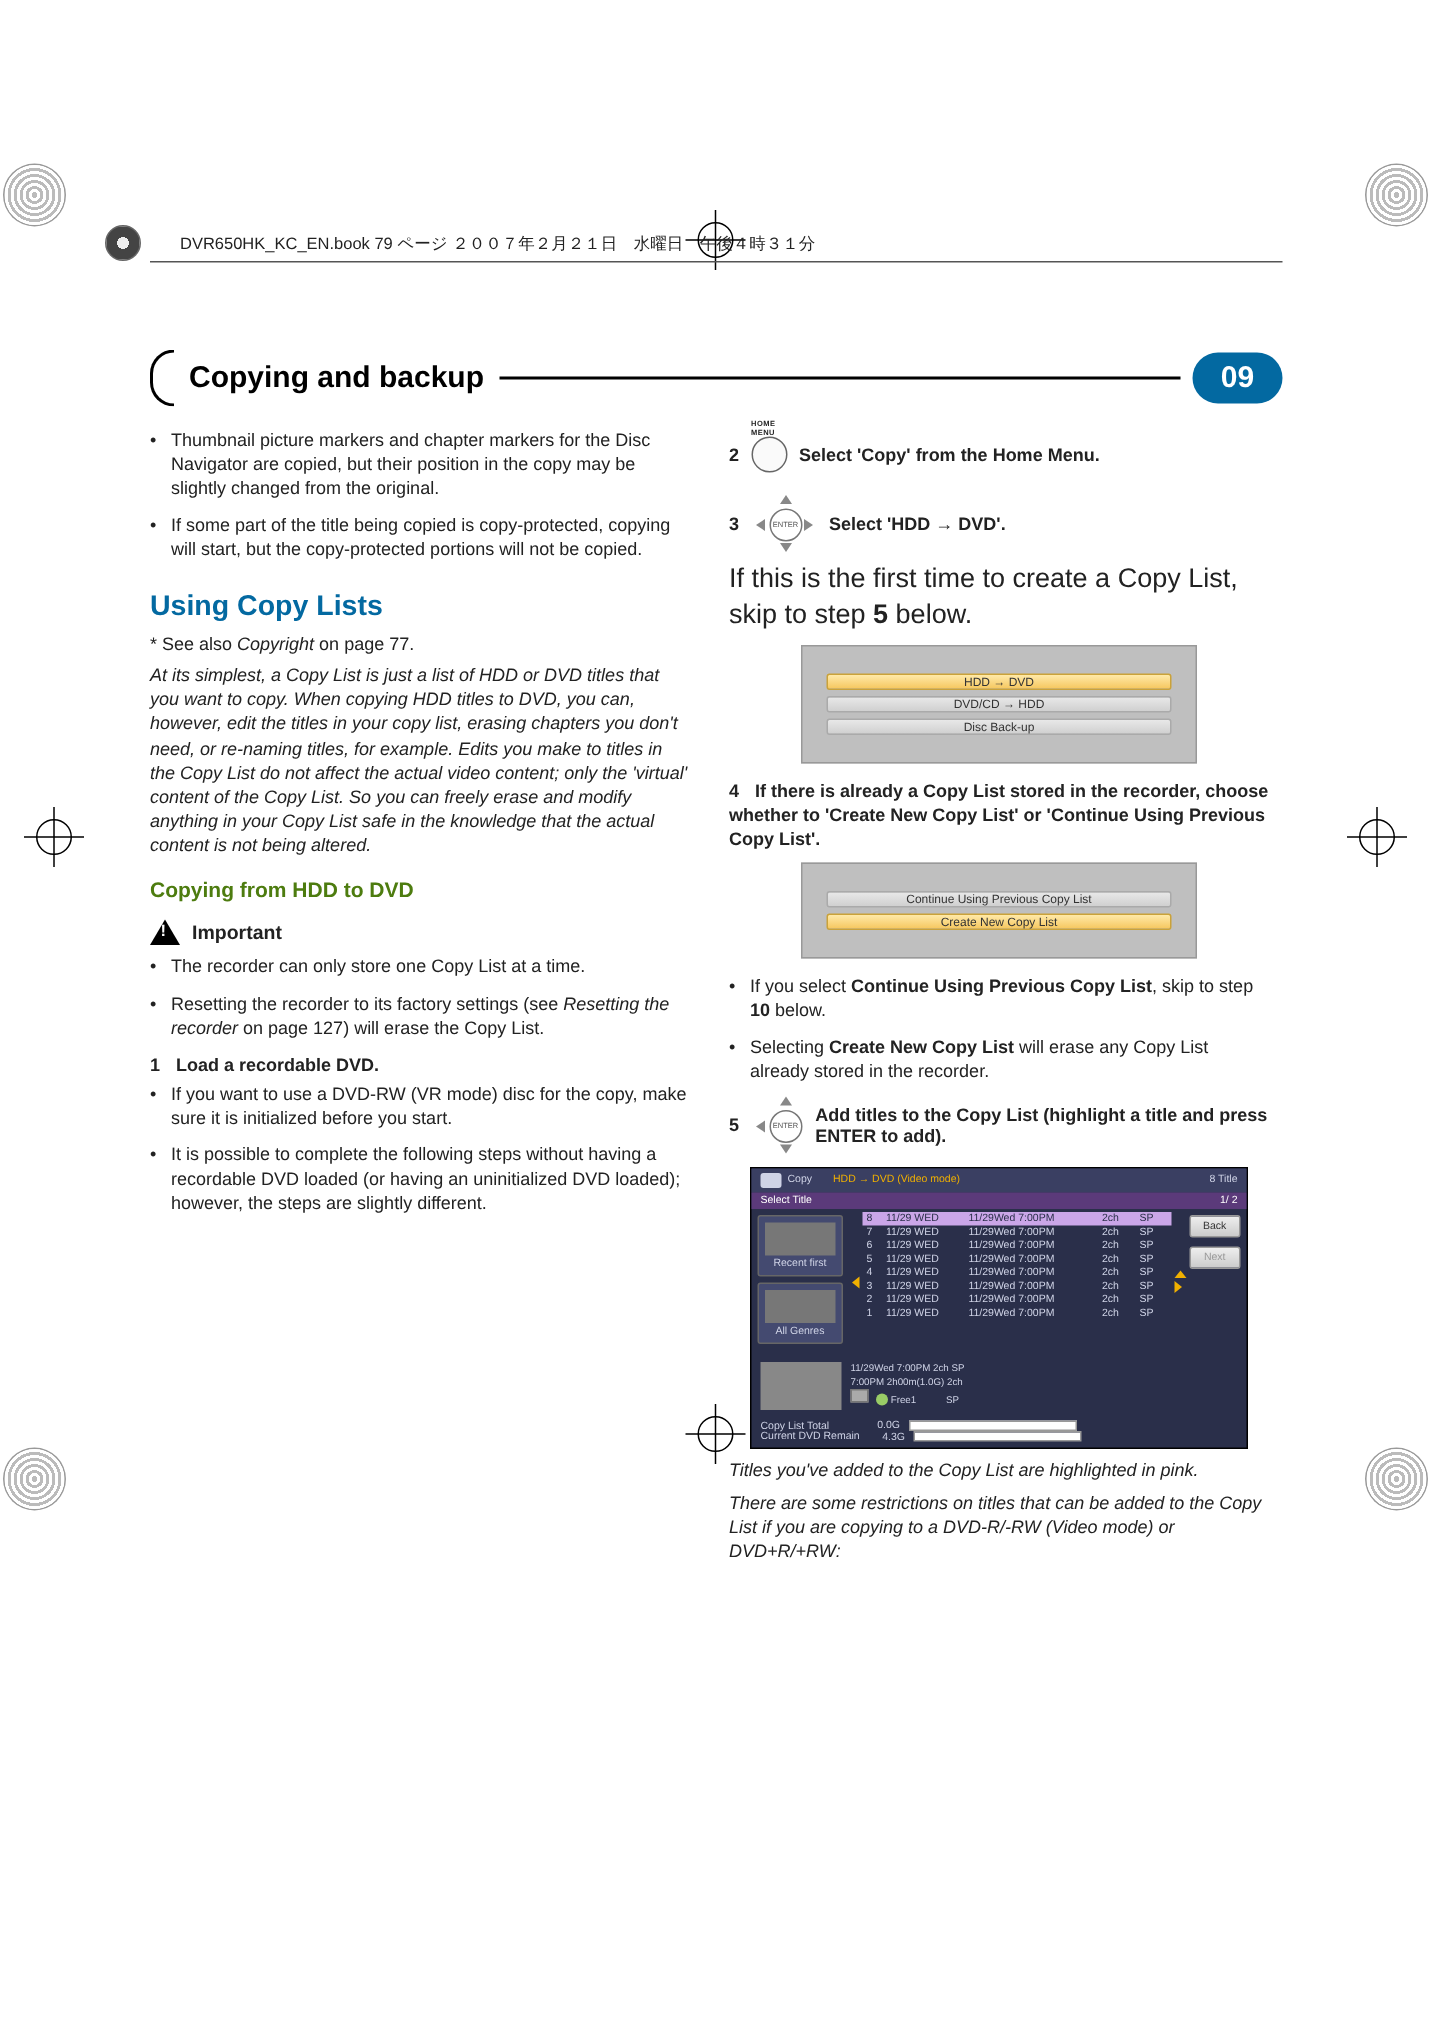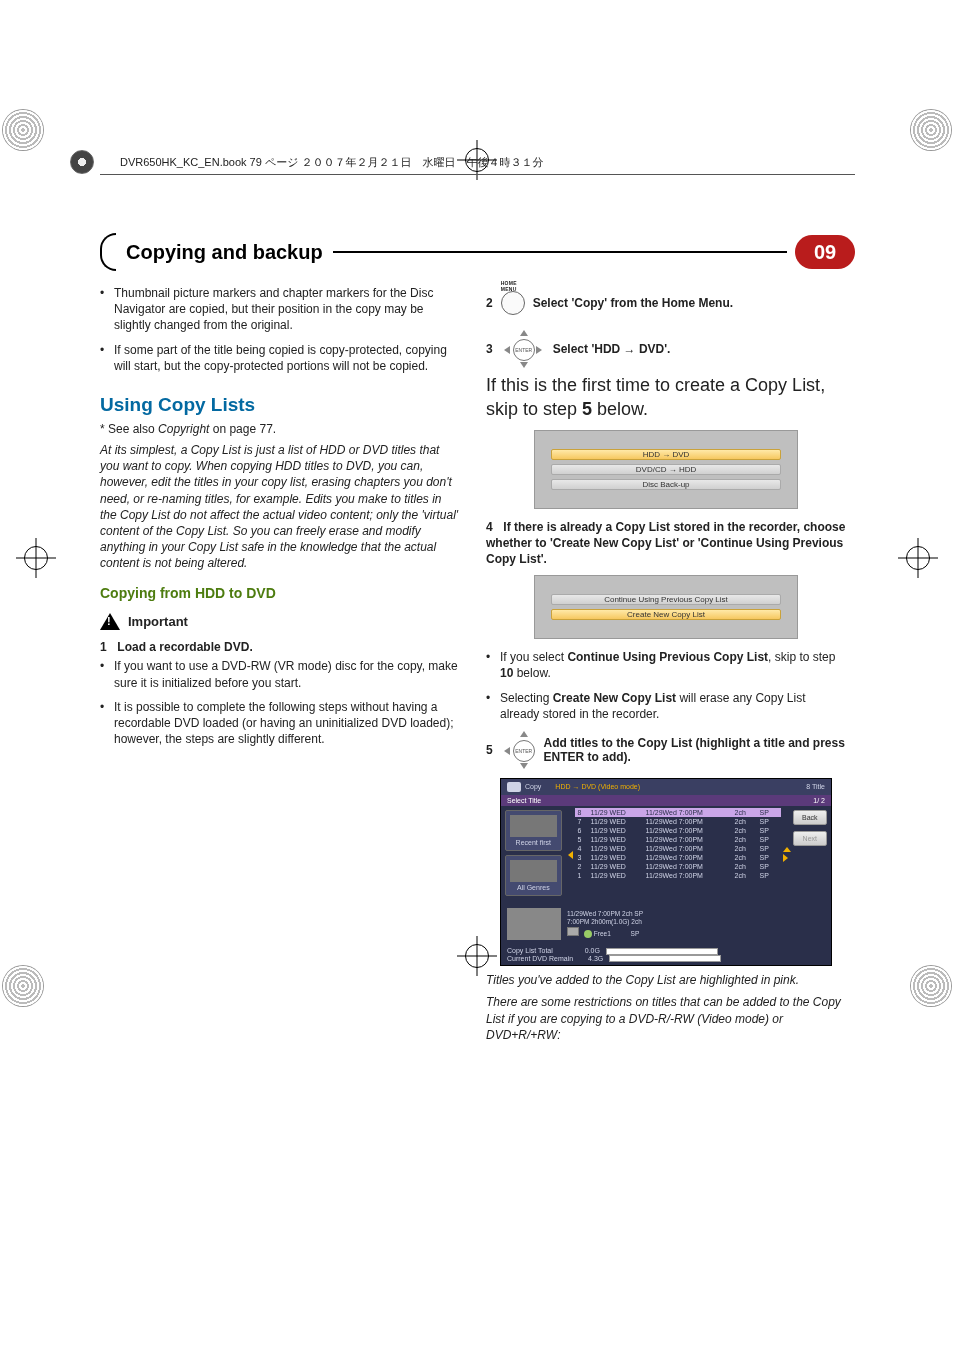--- a/index.html
+++ b/index.html
@@ -77,21 +77,21 @@
   .headerbar .title {
     font-size:20px; font-weight:bold;
     padding:0 10px;
     color:#000;
   }
   .headerbar .rule {
     flex:1; height:2px; background:#000;
   }
   .headerbar .pill {
     width:60px; height:34px;
-    background:#b91c1c; color:#fff;
+    background:#0369a1; color:#fff;
     border-radius:17px;
     display:flex; align-items:center; justify-content:center;
     font-size:20px; font-weight:bold;
     margin-left:8px;
   }
   
   .cols { display:flex; gap:26px; margin-top:16px; }
   .col { width:360px; }
   .bullet-list { list-style:none; padding-left:0; margin:0; }
   .bullet-list li { position:relative; padding-left:14px; margin-bottom:8px; line-height:1.35; }
@@ -251,20 +251,26 @@
 
         <div class="para">At its simplest, a Copy List is just a list of HDD or DVD titles that you want to copy. When copying HDD titles to DVD, you can, however, edit the titles in your copy list, erasing chapters you don't need, or re-naming titles, for example. Edits you make to titles in the Copy List do not affect the actual video content; only the 'virtual' content of the Copy List. So you can freely erase and modify anything in your Copy List safe in the knowledge that the actual content is not being altered.</div>
 
         <div class="subhead">Copying from HDD to DVD</div>
 
         <div class="important-row">
           <div class="warn-icon"></div>
           <div class="important-label">Important</div>
         </div>
 
+        <ul class="bullet-list">
+          <li>The recorder can only store one Copy List at a time.</li>
+          <li>
+            <span>Resetting the recorder to its factory settings (see </span><em>Resetting the recorder</em><span> on page 127) will erase the Copy List.</span>
+          </li>
+        </ul>
 
         <div class="stepline">
           <span class="num">1</span>
           <span>Load a recordable DVD.</span>
         </div>
         <ul class="bullet-list">
           <li>If you want to use a DVD-RW (VR mode) disc for the copy, make sure it is initialized before you start.</li>
           <li>It is possible to complete the following steps without having a recordable DVD loaded (or having an uninitialized DVD loaded); however, the steps are slightly different.</li>
         </ul>
       </div>

